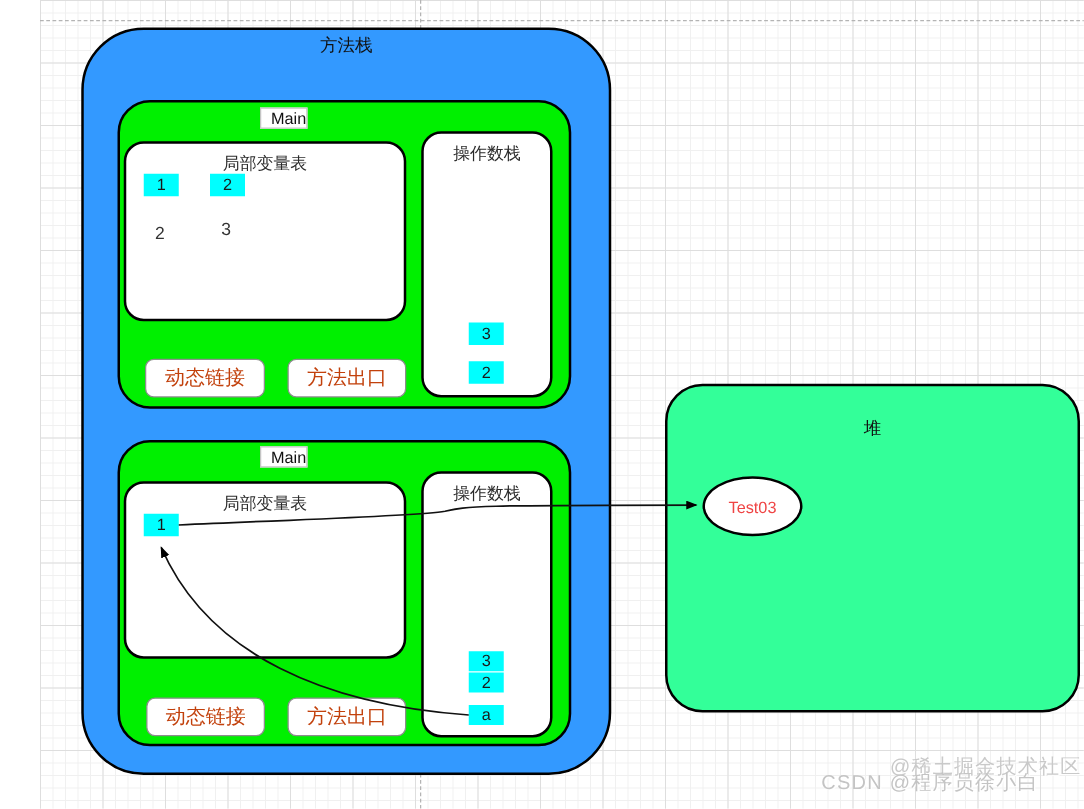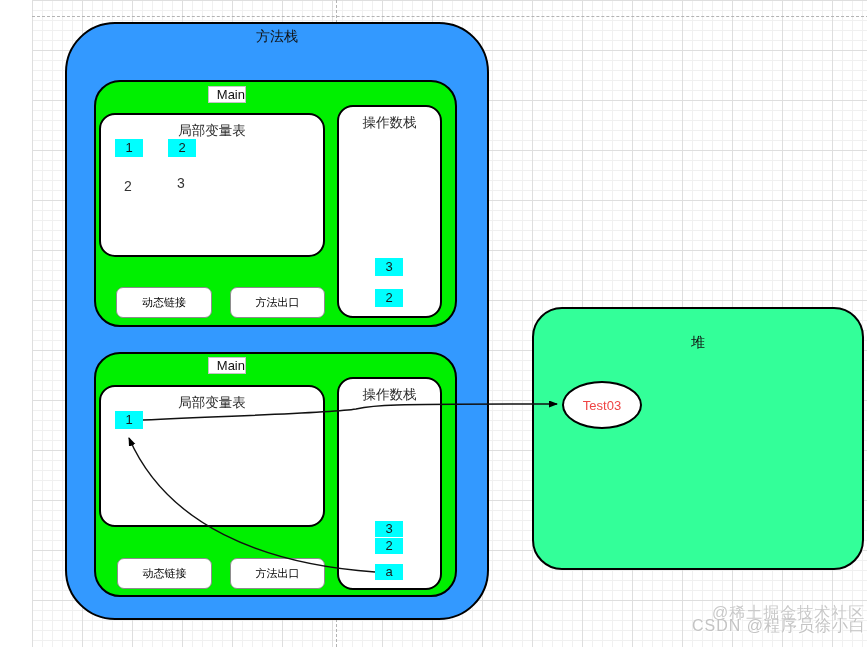--- a/index.html
+++ b/index.html
@@ -25,29 +25,29 @@
   .frame-2{top:352px;height:245px;}
   .main-label{width:38px;height:17px;background:#fff;border:1px solid #c4c4c4;box-sizing:border-box;
     font-size:13px;line-height:15px;text-align:right;color:#111;}
   .white-box{background:#fff;border-radius:16px;}
   .box-title{text-align:center;font-size:13.5px;color:#2b2b2b;margin-top:7px;}
   .cyan{background:#00ffff;text-align:center;font-size:13px;color:#1a1a1a;}
   .cyan.h18{width:28px;height:18px;line-height:18px;}
   .cyan.h16{width:28px;height:16px;line-height:16px;}
   .plain-num{font-size:14px;color:#333;width:20px;text-align:center;}
   .btn{background:#fff;border:1.5px solid #8d8d8d;border-radius:7px;box-sizing:border-box;
-    display:flex;align-items:center;justify-content:center;font-size:11px;color:#000000;}
+    display:flex;align-items:center;justify-content:center;font-size:16px;color:#c2410c;}
   .heap-box{left:500px;top:307px;width:332px;height:263px;border-radius:30px;background:#33ff99;}
   .heap-title{left:500px;top:334px;width:332px;text-align:center;font-size:14px;color:#111;}
   .ellipse{left:530px;top:381px;width:80px;height:48px;border-radius:50%;background:#fff;
     display:flex;align-items:center;justify-content:center;font-size:13px;color:#ef4444;}
   .arrows{left:0;top:0;pointer-events:none;}
   .wm{font-size:16px;letter-spacing:1px;color:#c9c9c9;text-shadow:1px 1px 0 #ffffff;white-space:nowrap;}
   .wm1{left:680px;top:603px;}
-  .wm2{left:660px;top:616px;color:#c4c4c4;}
+  .wm2{left:625px;top:616px;color:#c4c4c4;}
 </style>
 </head>
 <body>
 
 <div class="canvas">
 
   <div class="abs divider-h"></div>
   <div class="abs divider-v"></div>
 
   <div class="abs shape stack-box"></div>

